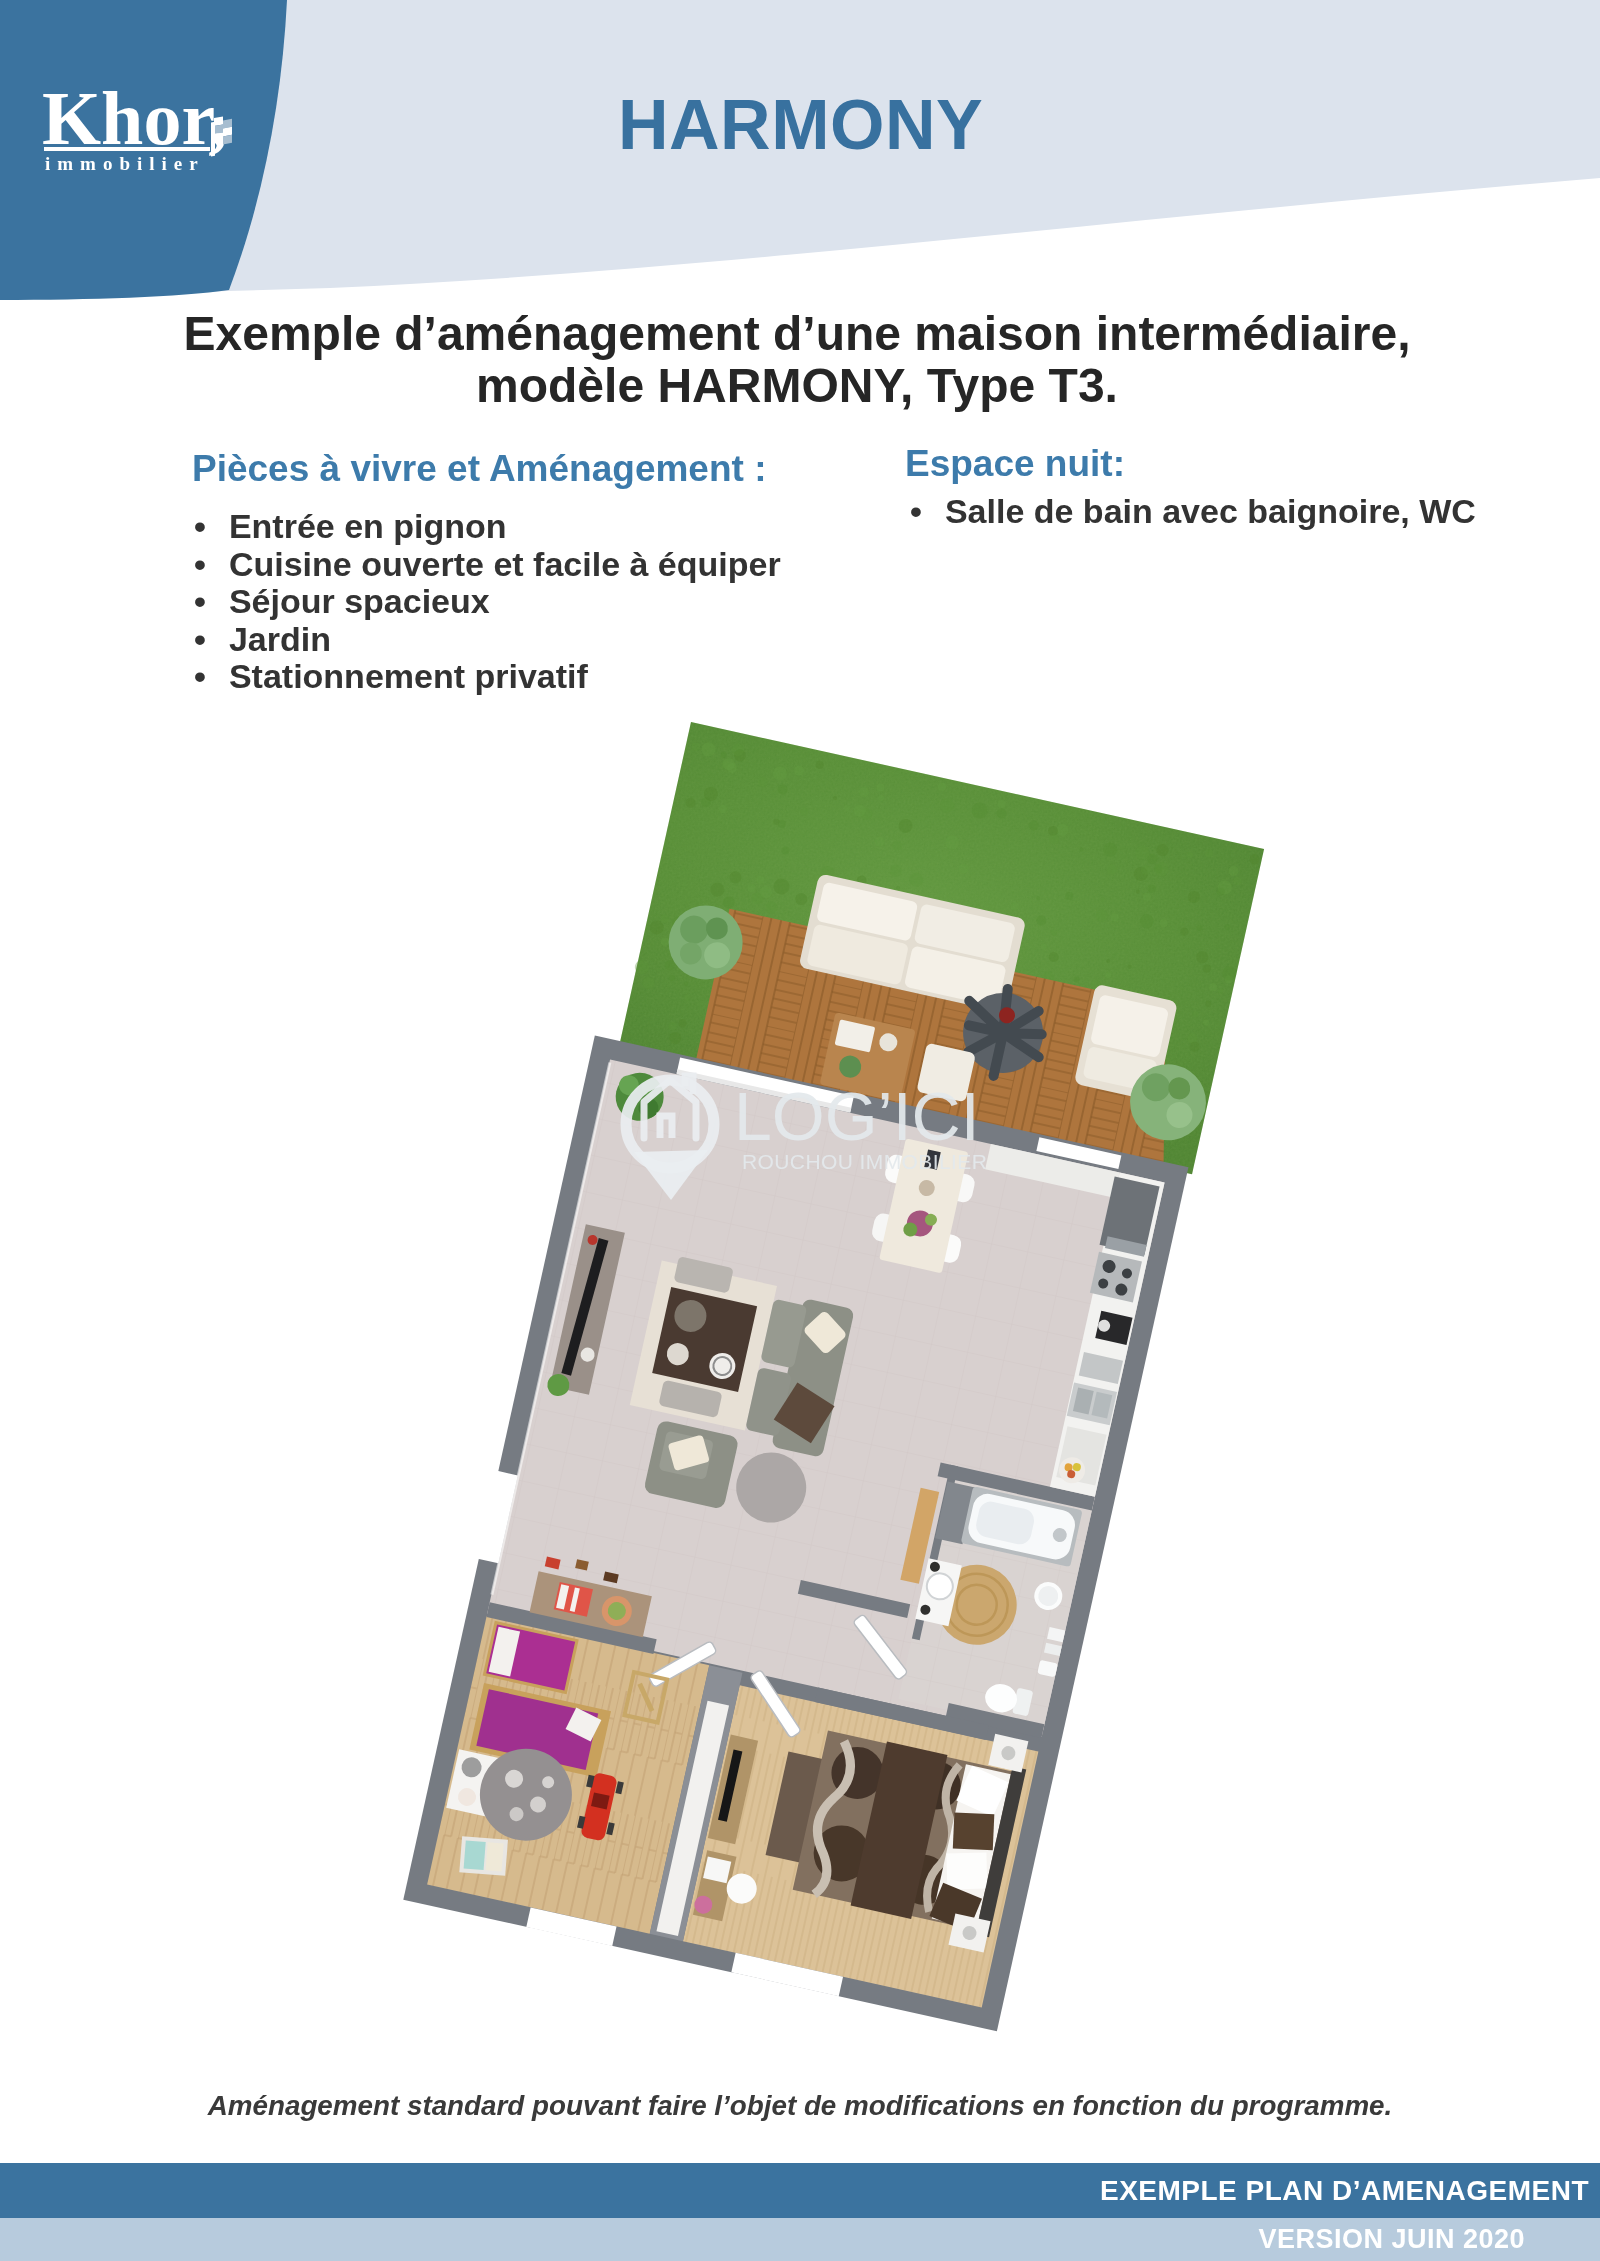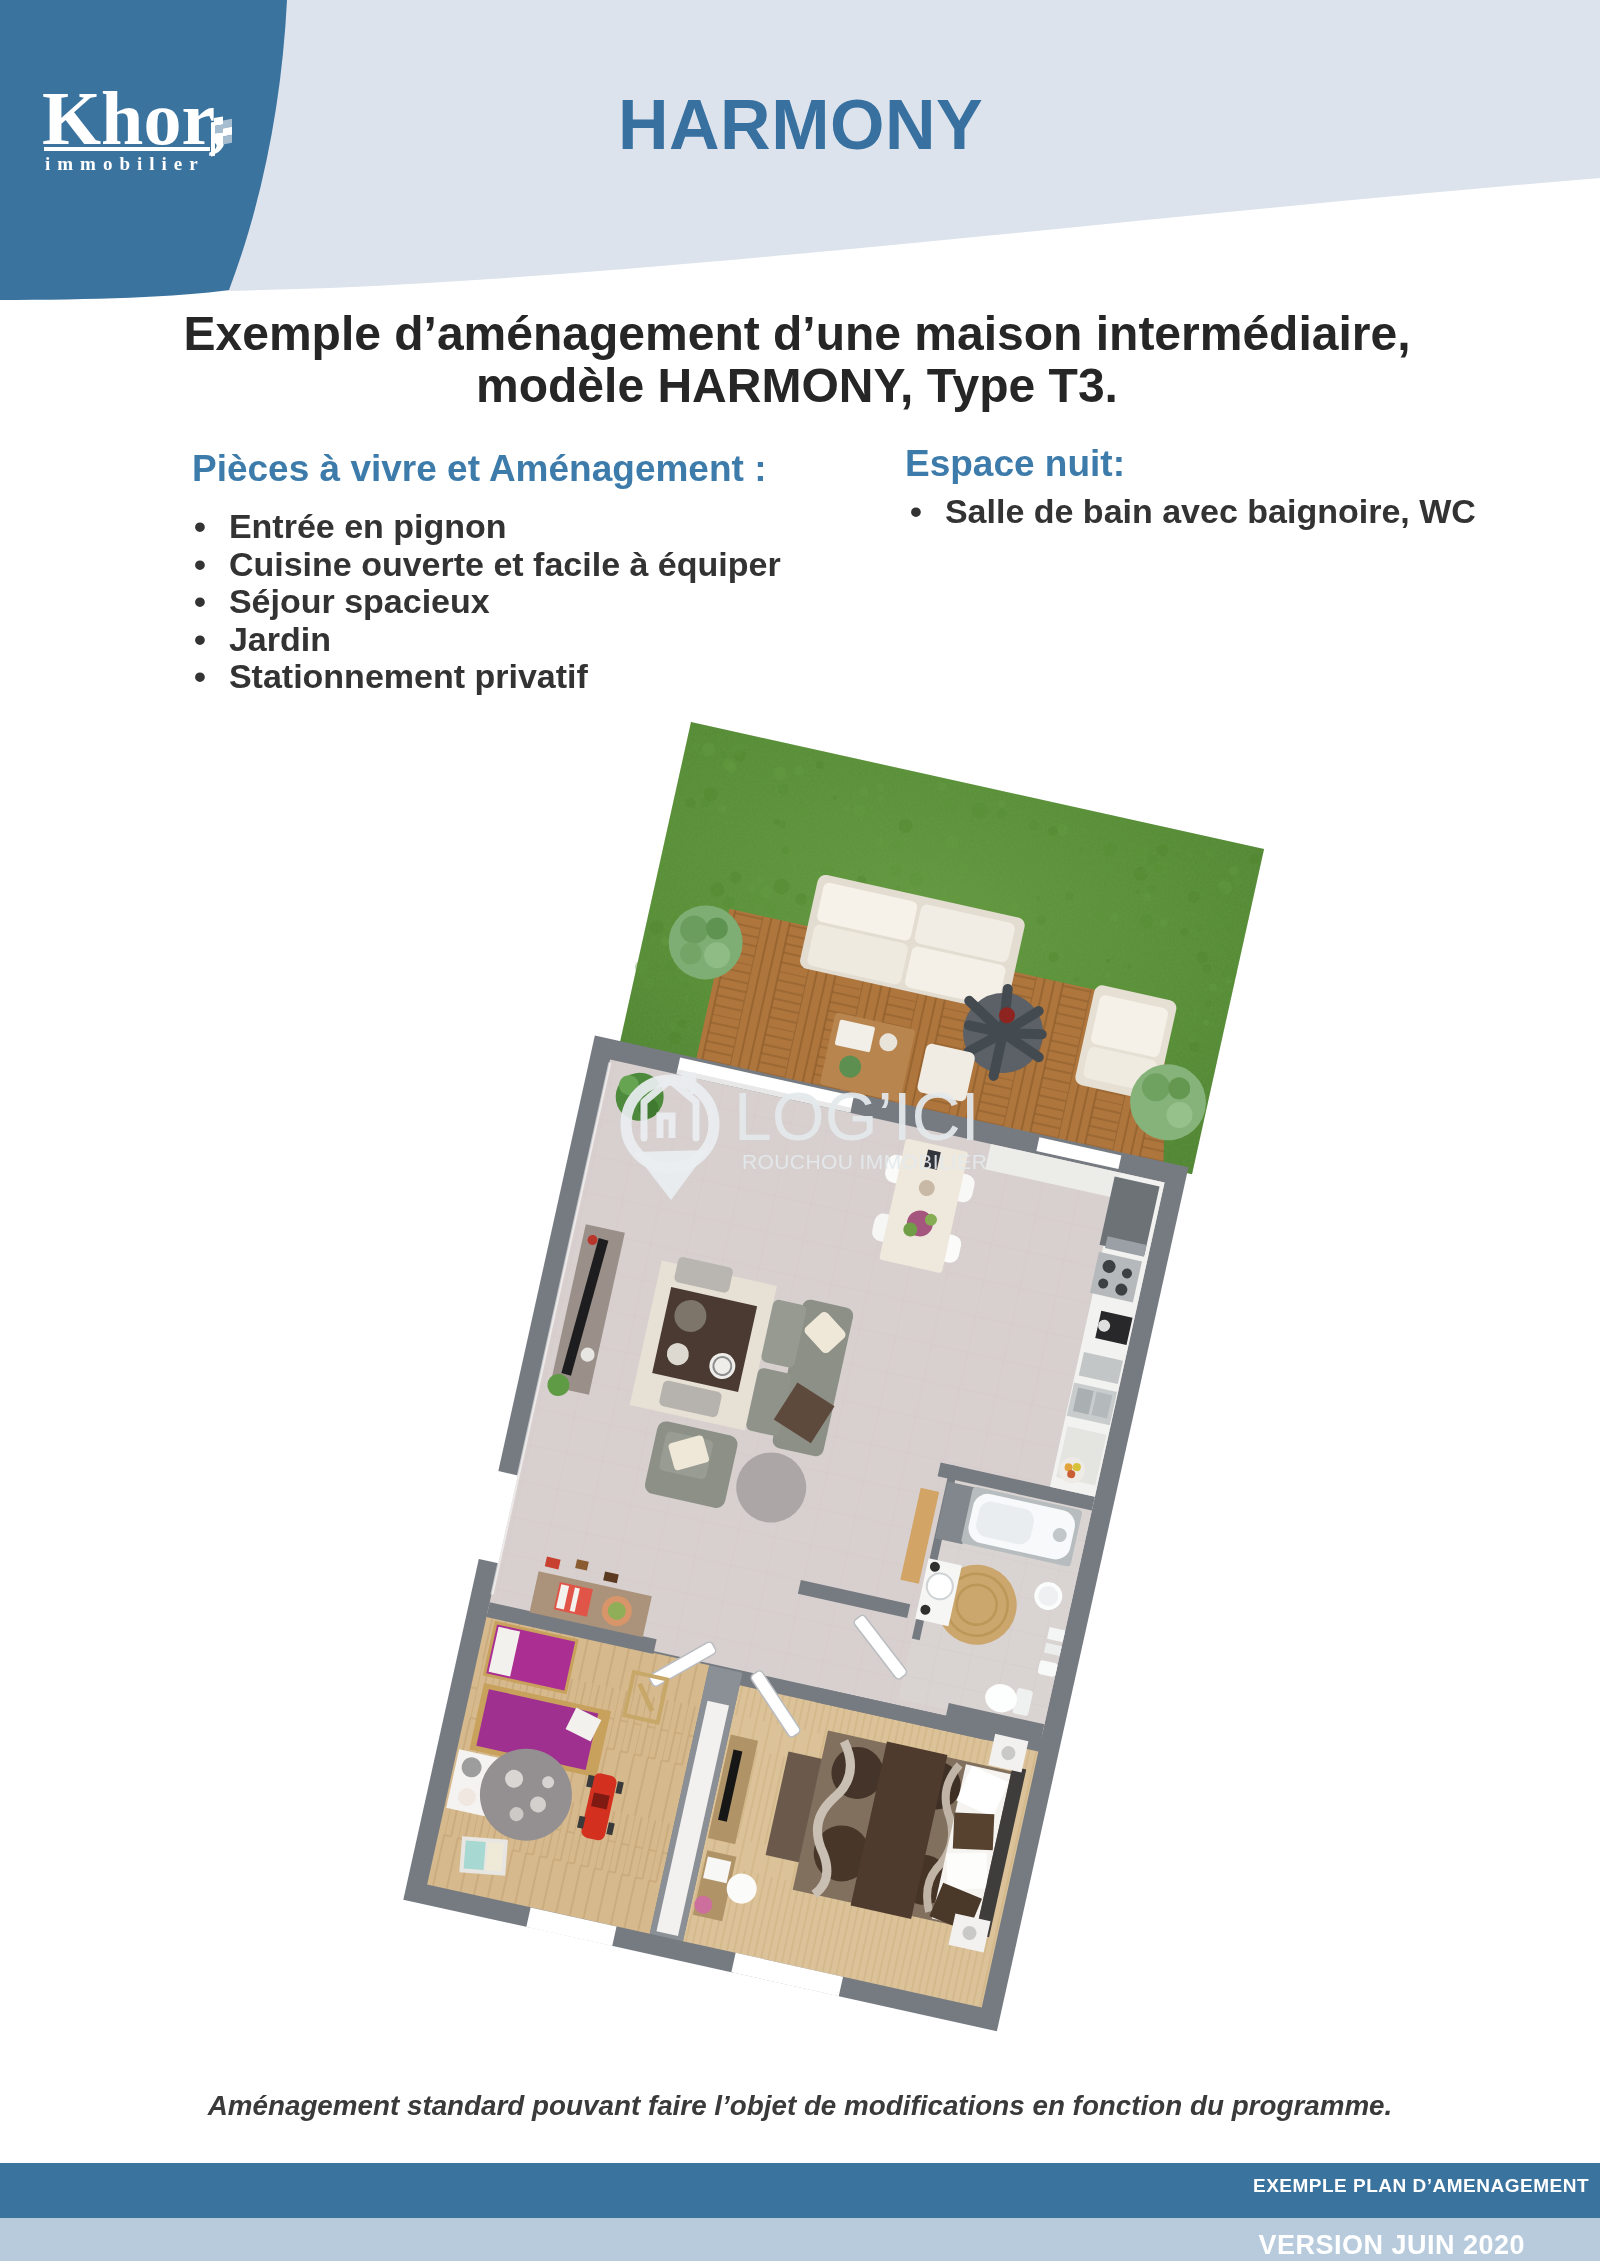--- a/index.html
+++ b/index.html
@@ -657,18 +657,18 @@
 <path d="M280,438 V416 h12 V438" stroke-width="7"></path>
 </g>
 
 <text x="354" y="440" font-size="68" fill="#e3e8ec" fill-opacity="0.93" letter-spacing="0" style="font-family:'Liberation Sans',sans-serif">LOG’ICI</text>
 <text x="362" y="469" font-size="21" fill="#e3e8ec" fill-opacity="0.93" letter-spacing="0.4" style="font-family:'Liberation Sans',sans-serif">ROUCHOU IMMOBILIER</text>
 </svg>
 
 <div class="abs" style="left:0;top:2090px;width:1600px;text-align:center;font-size:27.8px;font-style:italic;font-weight:bold;color:#3a3a3a;">Aménagement standard pouvant faire l’objet de modifications en fonction du programme.</div>
 
 <div class="abs" style="left:0;top:2163px;width:1600px;height:55px;background:#3b739f;">
-  <div class="abs" style="right:11px;top:12px;font-size:19px;font-weight:bold;color:#ffffff;letter-spacing:0.5px;">EXEMPLE PLAN D’AMENAGEMENT</div>
+  <div class="abs" style="right:11px;top:12px;font-size:28px;font-weight:bold;color:#ffffff;letter-spacing:0.5px;">EXEMPLE PLAN D’AMENAGEMENT</div>
 </div>
 
 <div class="abs" style="left:0;top:2218px;width:1600px;height:43px;background:#b7cbdd;">
-  <div class="abs" style="right:75px;top:12px;font-size:27px;font-weight:bold;color:#ffffff;letter-spacing:0.5px;">VERSION JUIN 2020</div>
+  <div class="abs" style="right:75px;top:6px;font-size:27px;font-weight:bold;color:#ffffff;letter-spacing:0.5px;">VERSION JUIN 2020</div>
 </div>
 
 </body></html>

